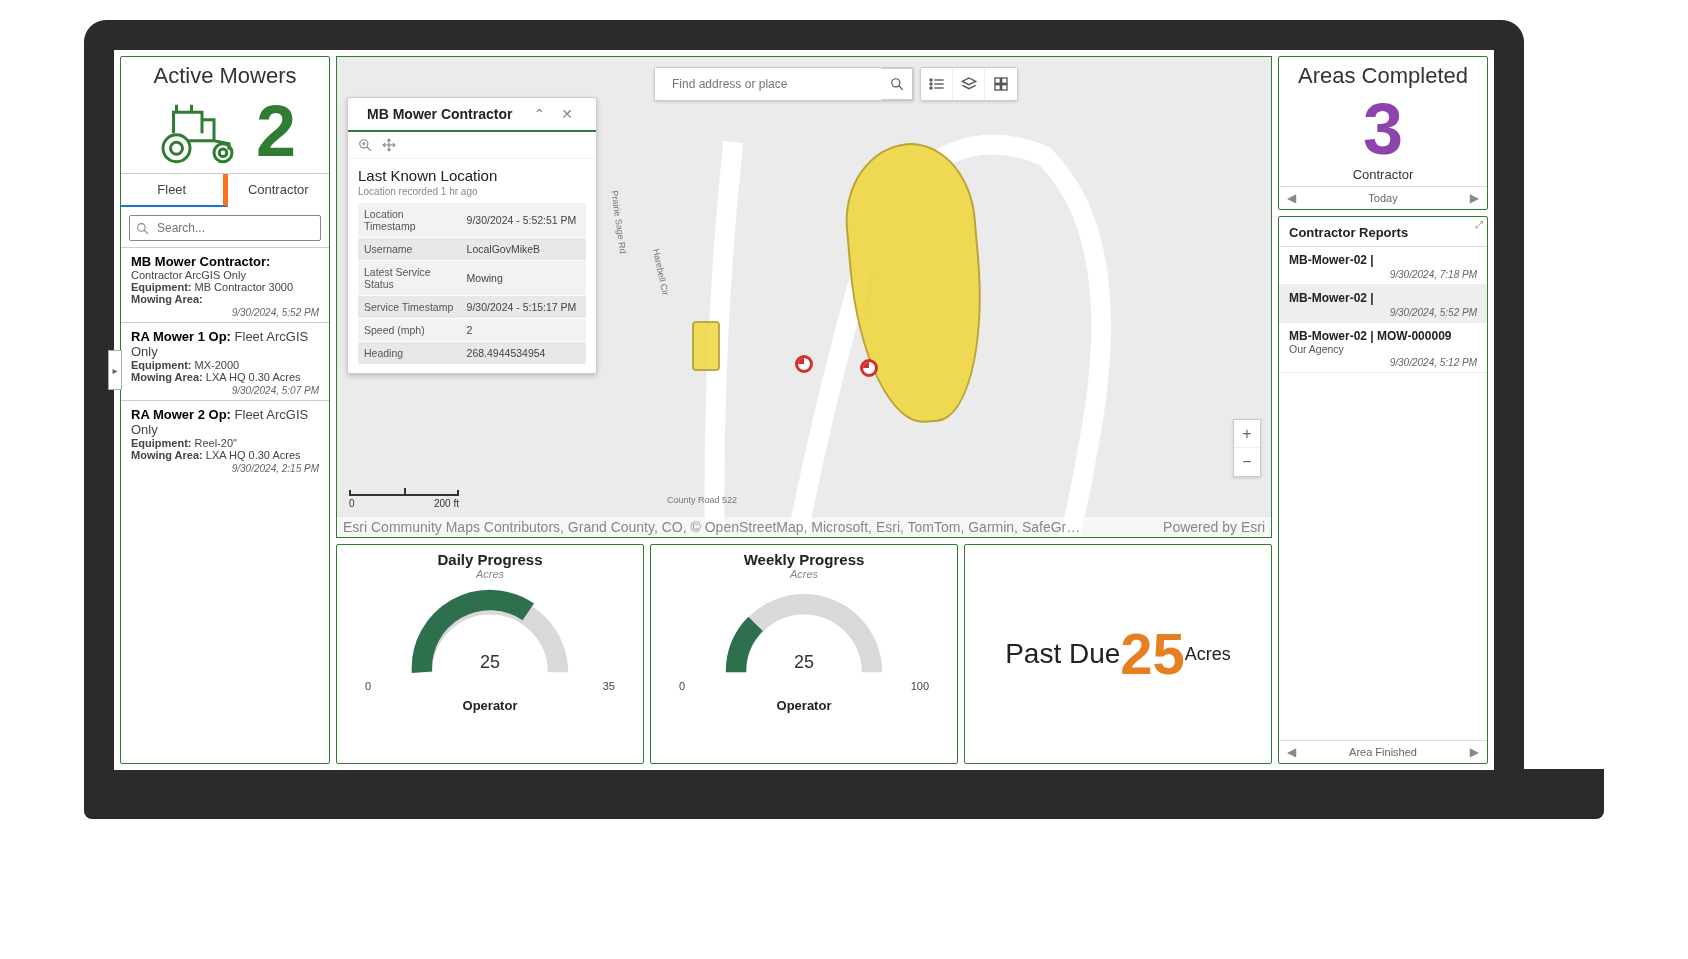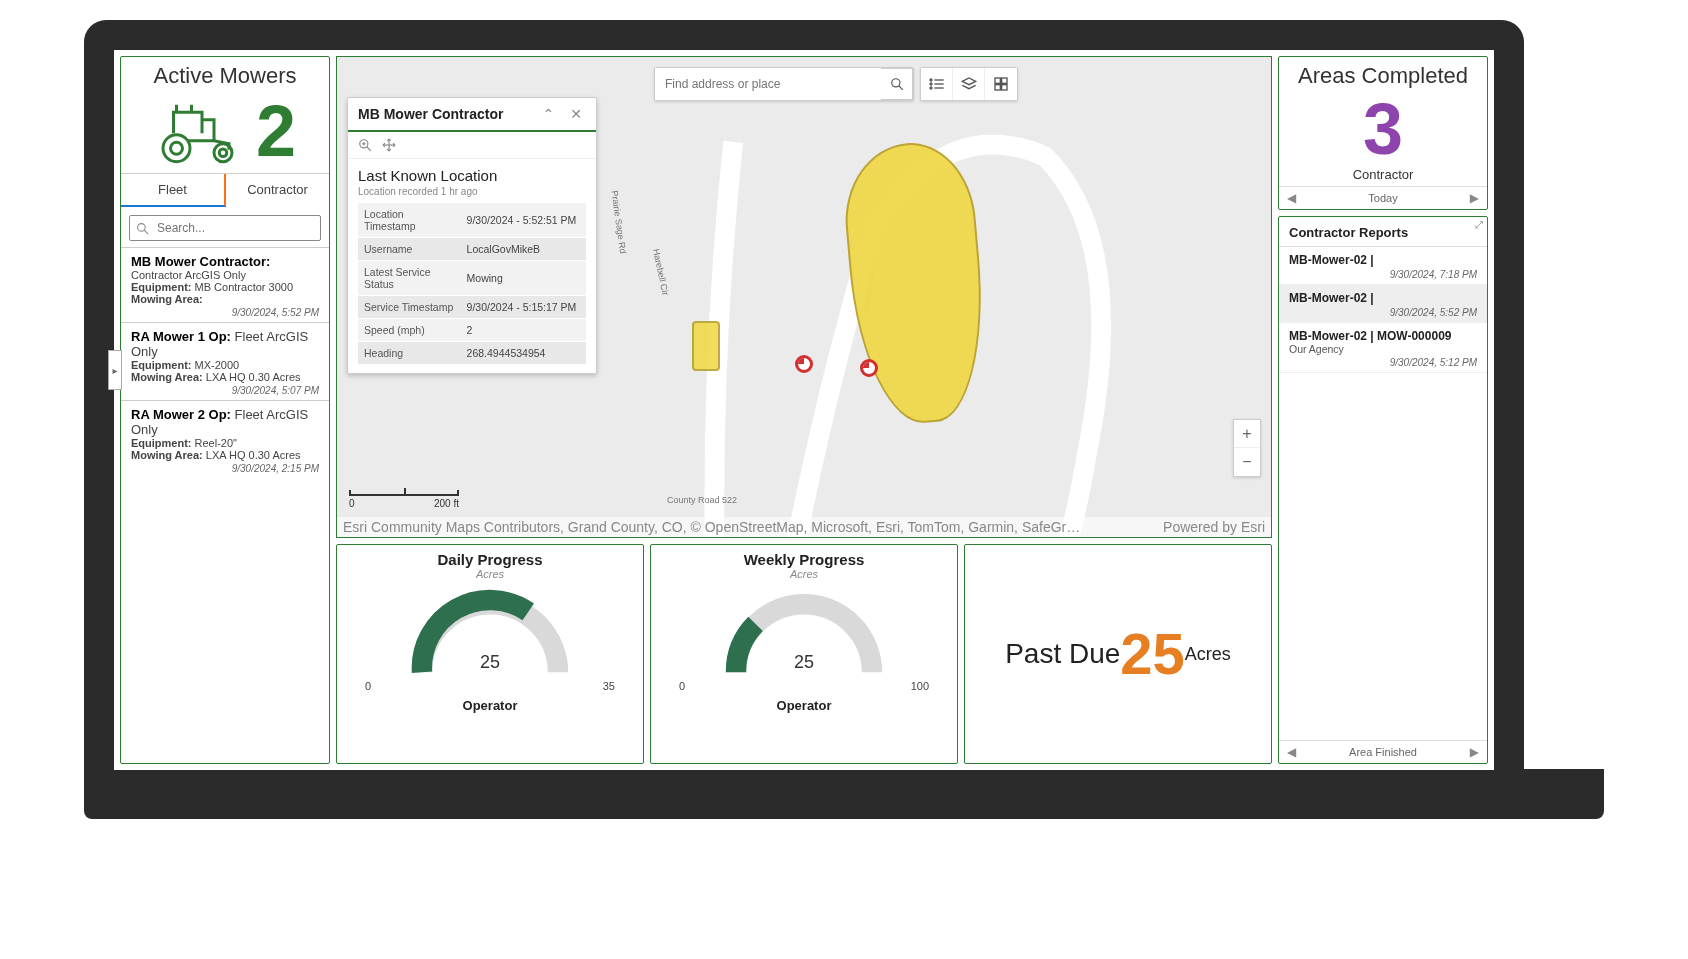--- a/index.html
+++ b/index.html
@@ -71,21 +71,21 @@
     line-height: 1;
   }
   .tab-row { display: flex; border-top: 1px solid #ccc; }
   .tab {
     flex: 1;
     text-align: center;
     padding: 8px 0;
     font-size: 13px;
     color: #444;
     cursor: pointer;
-    border-right: 2px solid #f97316;
+    border-right: 5px solid #f97316;
   }
   .tab:last-child { border-right: none; }
   .tab.active { border-bottom: 2px solid #1976d2; }
   .search-box {
     margin: 8px 8px 6px;
     display: flex;
     align-items: center;
     border: 1px solid #888;
     border-radius: 2px;
     padding: 4px 6px;
@@ -187,21 +187,21 @@
     display: flex; gap: 6px;
   }
   .map-search {
     display: flex;
     background: #fff;
     border: 1px solid #ccc;
     border-radius: 2px;
     box-shadow: 0 1px 3px rgba(0,0,0,.15);
     width: 260px;
   }
-  .map-search input { border: none; outline: none; padding: 6px 10px; flex: 1; font-size: 12px; color: #a16207; }
+  .map-search input { border: none; outline: none; padding: 6px 17px; flex: 1; font-size: 12px; color: #a16207; }
   .map-search button, .map-icon-btn {
     width: 32px; height: 32px;
     background: #fff;
     border: 1px solid #ccc;
     border-left: none;
     display: flex; align-items: center; justify-content: center;
     color: #555; cursor: pointer;
   }
   .map-icon-group {
     display: flex;
@@ -219,21 +219,21 @@
     width: 250px;
     background: #fff;
     border: 1px solid #ccc;
     box-shadow: 0 2px 5px rgba(0,0,0,.2);
     border-radius: 2px;
     font-size: 11px;
     color: #444;
   }
   .popup .hdr {
     display: flex; align-items: center;
-    padding: 8px 10px;
+    padding: 8px 19px;
     border-bottom: 2px solid #2e7d32;
     gap: 8px;
   }
   .popup .hdr .t { font-size: 14px; font-weight: 600; color: #222; flex: 1; }
   .popup .hdr .ctl { color: #888; cursor: pointer; font-size: 14px; padding: 0 4px;}
   .popup .tools { padding: 6px 10px; border-bottom: 1px solid #eee; display: flex; gap: 10px; color: #888; }
   .popup .body { padding: 8px 10px; max-height: 240px; overflow: auto; }
   .popup .body h4 { margin: 0 0 2px; font-size: 15px; font-weight: 500; color: #222;}
   .popup .body .sub { font-size: 10px; color: #888; margin-bottom: 6px; }
   .popup table { width: 100%; border-collapse: collapse; font-size: 10.5px; }

